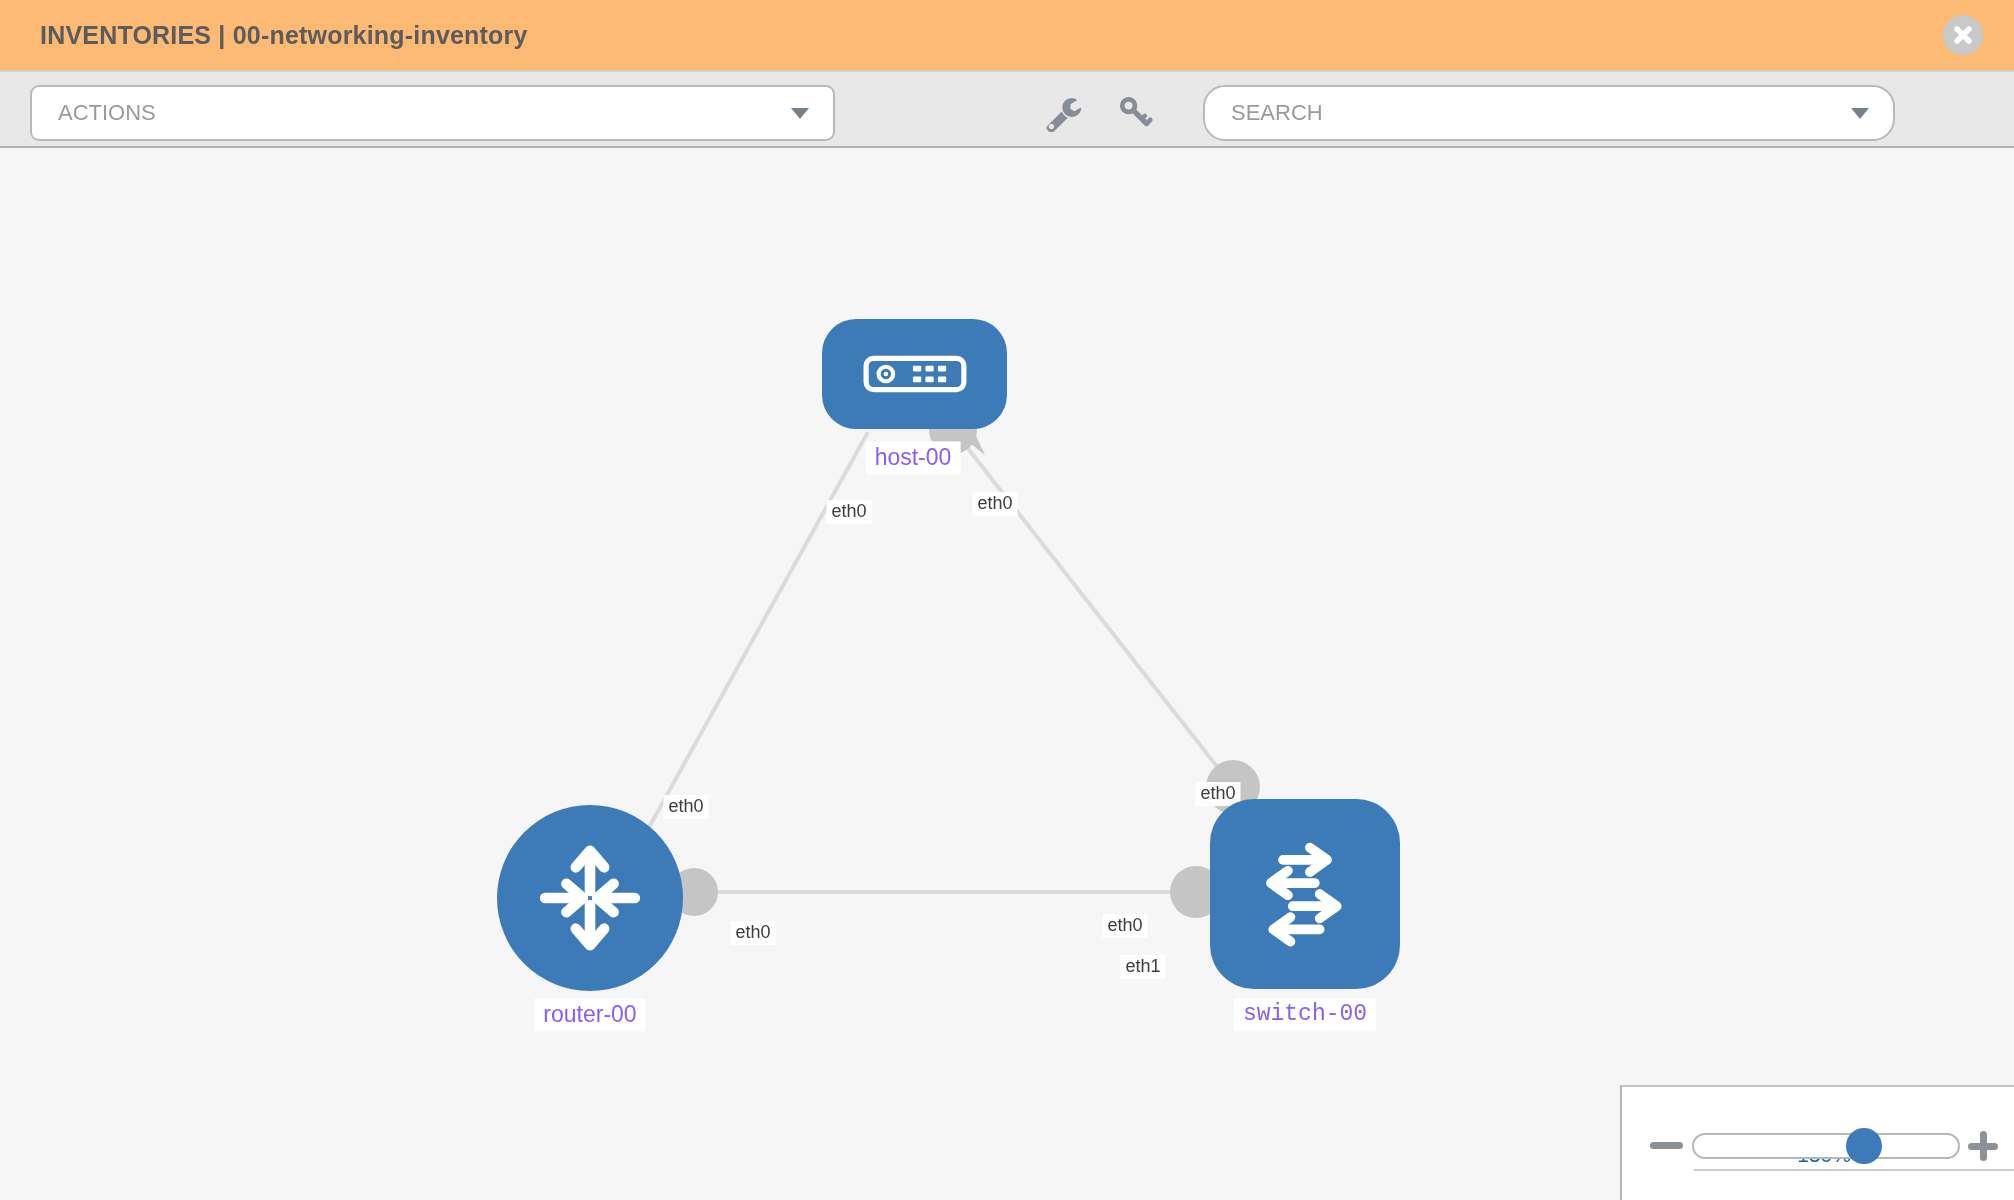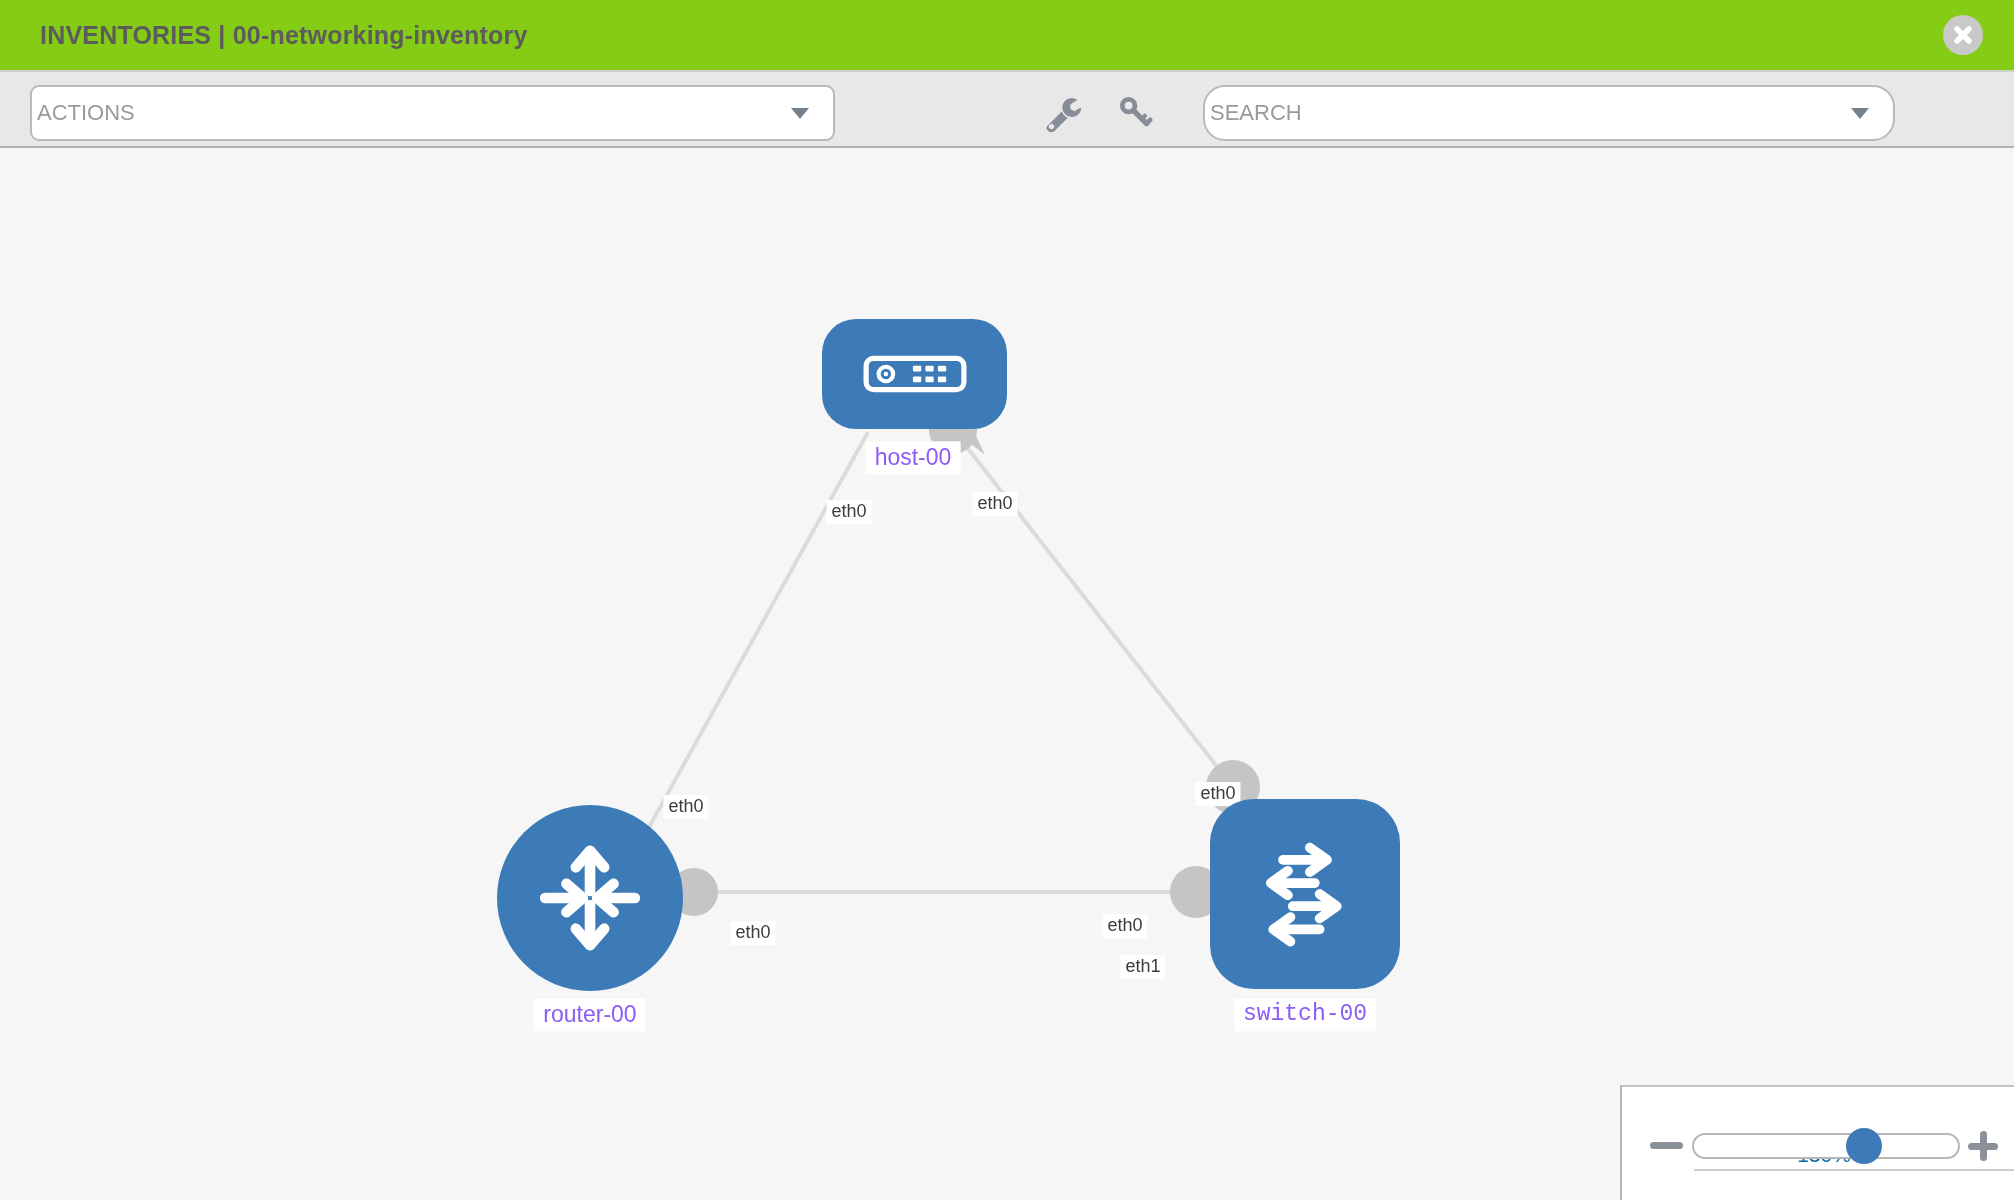--- a/index.html
+++ b/index.html
@@ -1,33 +1,33 @@
 <!DOCTYPE html>
 <html><head>
 <meta charset="utf-8">
 <style>
   * { margin:0; padding:0; box-sizing:border-box; }
   body { font-family:"Liberation Sans", sans-serif; background:#fff; }
   .app { position:relative; width:2014px; height:1200px; overflow:hidden; background:#fff; }
 
   
   .header { position:absolute; top:0; left:0; width:2014px; height:72px;
-            background:#84cc16; border-bottom:2px solid #cfcfcf;
+            background:#fdba74; border-bottom:2px solid #cfcfcf;
             display:flex; align-items:center; padding-left:40px; }
   .page-title { font-size:25px; font-weight:700; color:#5c5c5c; letter-spacing:.2px; }
   .close-btn { position:absolute; left:1943px; top:15px; width:40px; height:40px;
                border-radius:50%; background:#c9c9c9; display:flex;
                align-items:center; justify-content:center; cursor:pointer; }
 
   
   .toolbar { position:absolute; top:72px; left:0; width:2014px; height:76px;
              background:#e8e8e8; border-bottom:2px solid #b3b3b3; }
   .select-box { position:absolute; top:13px; height:56px; background:#fff;
                 border:2px solid #b9b9b9; border-radius:9px;
-                display:flex; align-items:center; padding:0 5px;
+                display:flex; align-items:center; padding:0 26px;
                 font-size:22px; color:#9a9a9a; cursor:pointer; }
   .select-actions { left:30px;  width:805px; }
   .select-search  { left:1203px; width:692px;border-radius:22px; }
   .caret { position:absolute; right:24px; top:50%; margin-top:-5px; width:0; height:0;
            border-left:9px solid transparent; border-right:9px solid transparent;
            border-top:11px solid #76808a; }
   .tool-icon { position:absolute; top:22px; width:38px; height:38px; cursor:pointer; }
   .tool-icon.wrench { left:1046px; }
   .tool-icon.key    { left:1117px; }
 

